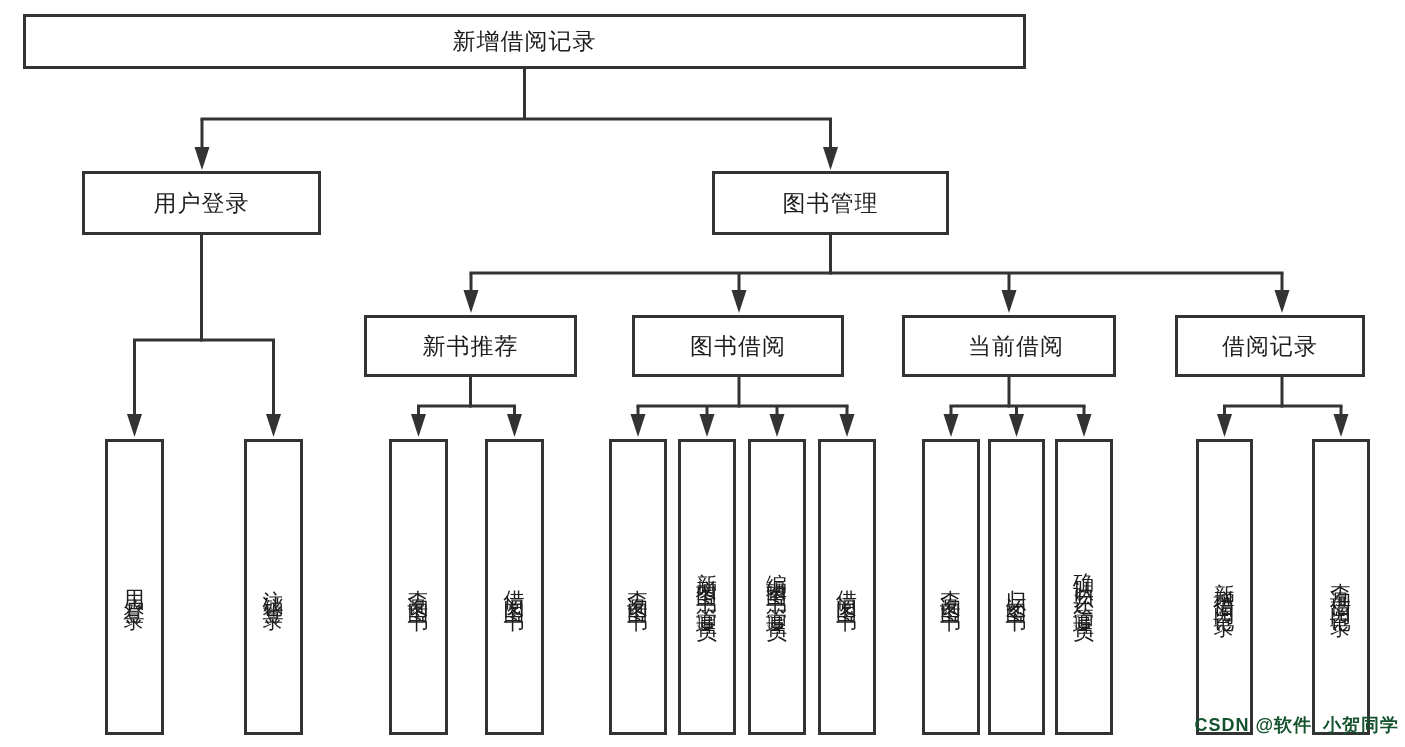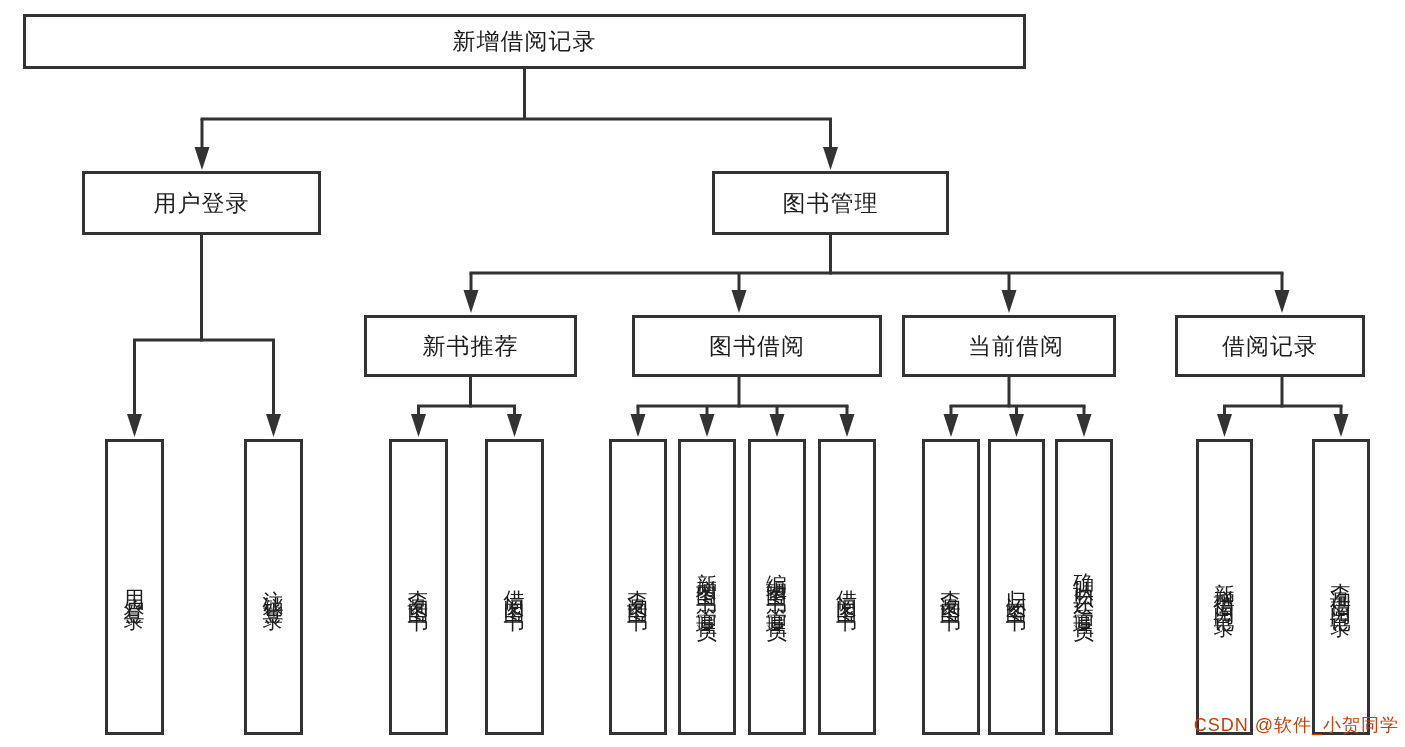--- a/index.html
+++ b/index.html
@@ -12,21 +12,21 @@
     position:absolute;box-sizing:border-box;background:#ffffff;border:3px solid #333333;
     display:flex;align-items:center;justify-content:center;
     color:#1d1d1d;font-size:23px;letter-spacing:1px;white-space:nowrap;
   }
   .leaf span{
     writing-mode:vertical-rl;text-orientation:mixed;
     font-size:21px;line-height:1;letter-spacing:7px;white-space:normal;
   }
   .watermark{
     position:absolute;top:713px;right:6px;
-    font-size:18px;letter-spacing:1px;color:#c2410c;
+    font-size:18px;letter-spacing:1px;color:#14532d;font-weight:bold;
   }
 </style>
 </head>
 <body>
 
 <div class="canvas">
 
   <svg class="connectors" width="1405" height="747" viewBox="0 0 1405 747">
     <g stroke="#333333" stroke-width="3" fill="none">
 
@@ -107,21 +107,21 @@
   <div class="box" style="left:82px;top:171px;width:239px;height:64px;">
     <span>用户登录</span>
   </div>
   <div class="box" style="left:712px;top:171px;width:237px;height:64px;">
     <span>图书管理</span>
   </div>
 
   <div class="box" style="left:364px;top:315px;width:213px;height:62px;">
     <span>新书推荐</span>
   </div>
-  <div class="box" style="left:632px;top:315px;width:250px;height:62px;">
+  <div class="box" style="left:632px;top:315px;width:212px;height:62px;">
     <span>图书借阅</span>
   </div>
   <div class="box" style="left:902px;top:315px;width:214px;height:62px;padding-left:14px;">
     <span>当前借阅</span>
   </div>
   <div class="box" style="left:1175px;top:315px;width:190px;height:62px;">
     <span>借阅记录</span>
   </div>
 
   <div class="box leaf" style="left:105px;top:439px;width:59px;height:296px;">

